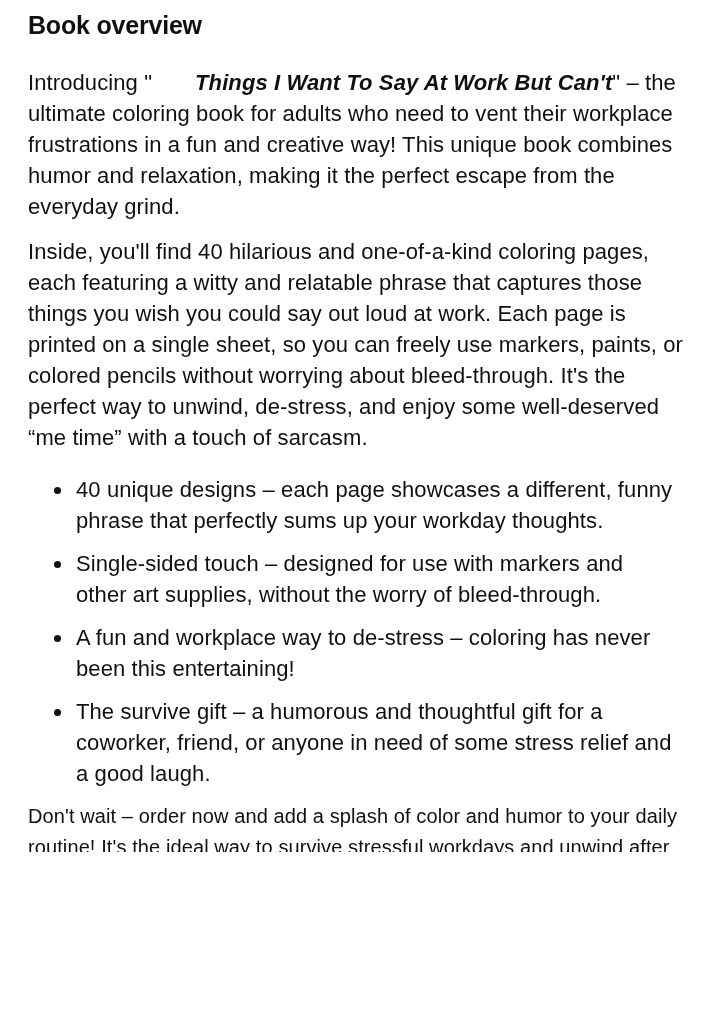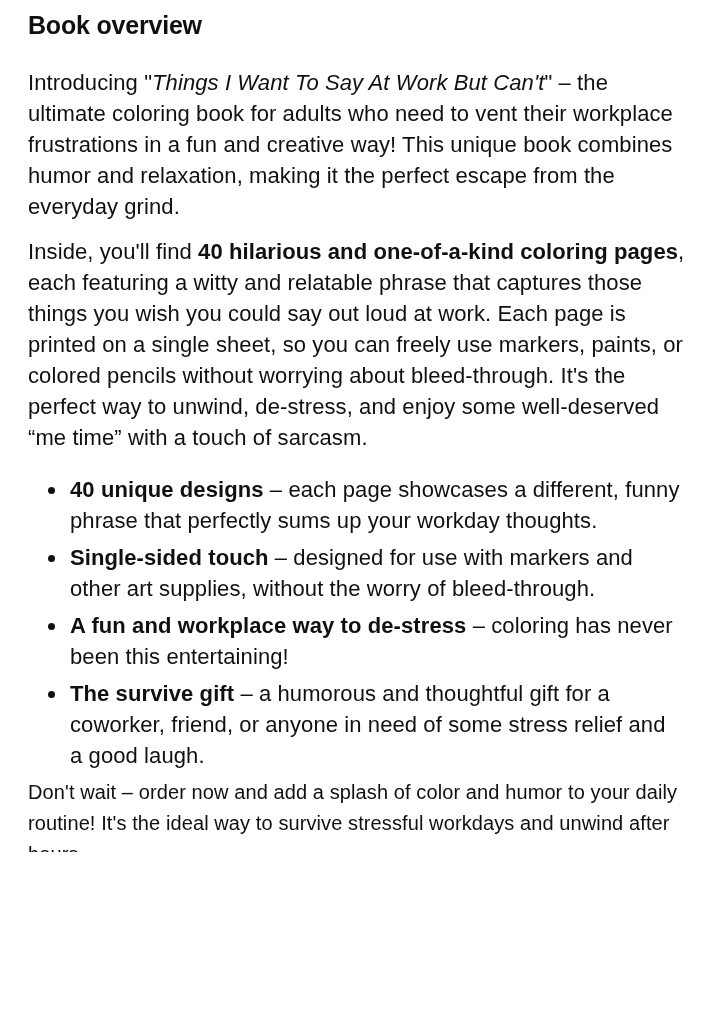--- a/index.html
+++ b/index.html
@@ -22,37 +22,37 @@
     line-height: 31px;
     letter-spacing: -0.2px;
     margin: 0 0 26px 0;
   }
   .body-para {
     font-size: 22px;
     line-height: 31px;
     margin: 0 0 14px 0;
     letter-spacing: 0.1px;
   }
-  .b  { font-weight: 700; }
-  .bi { font-weight: 400; font-style: italic; }
+  .b  { font-weight: 400; }
+  .bi { font-weight: 700; font-style: italic; margin-left: 43px; }
   .features-heading {
     font-size: 22px;
     font-weight: 700;
     line-height: 31px;
     margin: 20px 0 0 0;
   }
   .features-list {
     margin: 21px 0 0 0;
     padding: 0 0 0 34px;
     font-size: 22px;
     line-height: 31px;
     letter-spacing: 0.1px;
   }
   .features-list li {
-    margin: 6px;
+    margin: 12px;
     padding-left: 2px;
   }
   .closing-para {
     font-size: 20px;
     line-height: 31px;
     margin: 0;
     letter-spacing: 0.1px;
   }
 </style>
 </head>

